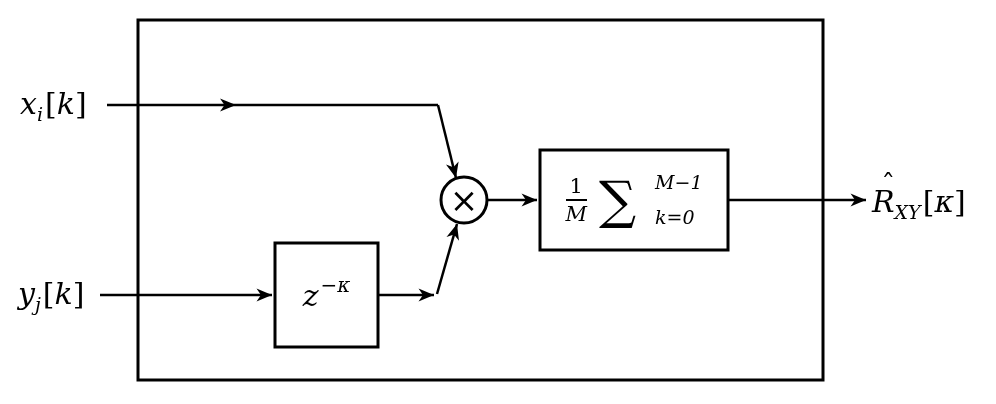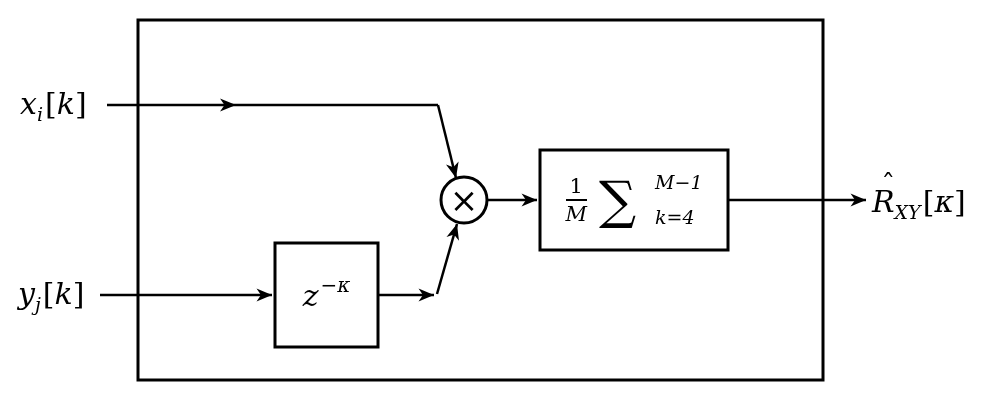--- a/index.html
+++ b/index.html
@@ -84,21 +84,21 @@
 
   <div class="block-label avg-label">
     <span class="frac">
       <span class="num">1</span>
       <span class="den">M</span>
     </span>
     <span class="sum">
       <span class="sigma">∑</span>
       <span class="limits">
         <span>M−1</span>
-        <span>k=4</span>
+        <span>k=0</span>
       </span>
     </span>
   </div>
 
   <div class="label" style="left:872px;top:185px;">
     <span class="hat-wrap"><span class="hat">ˆ</span><span>R</span></span>
       <span class="sb">XY</span>
       <span>[</span>
       <span class="it">κ</span>
       <span>]</span>

